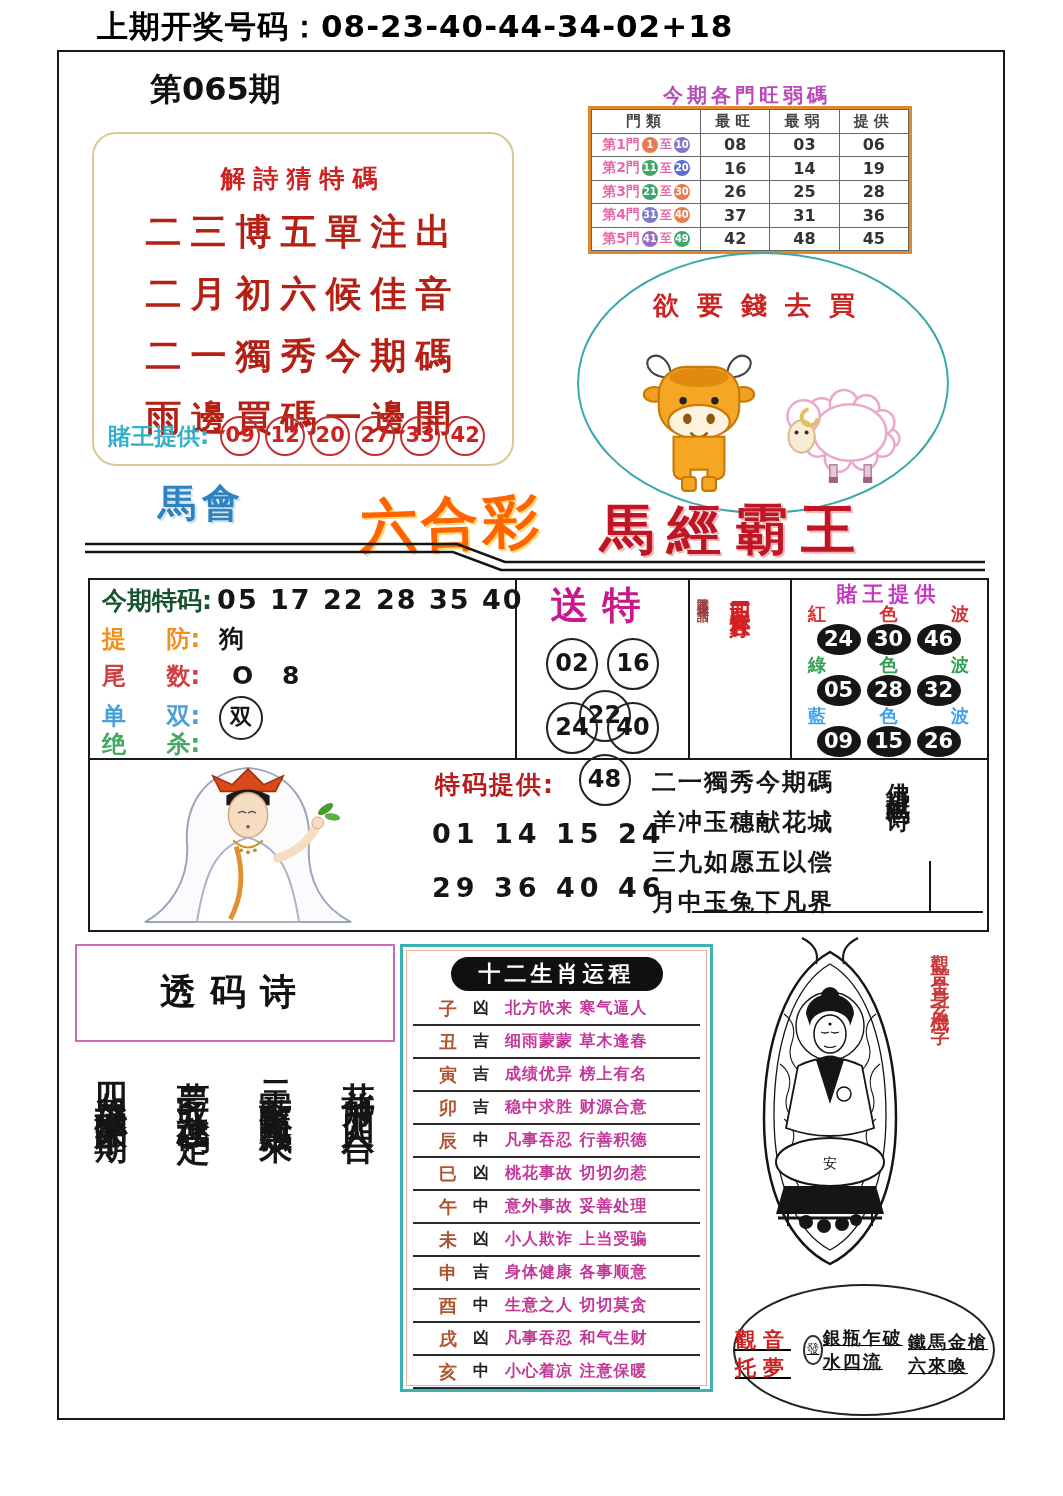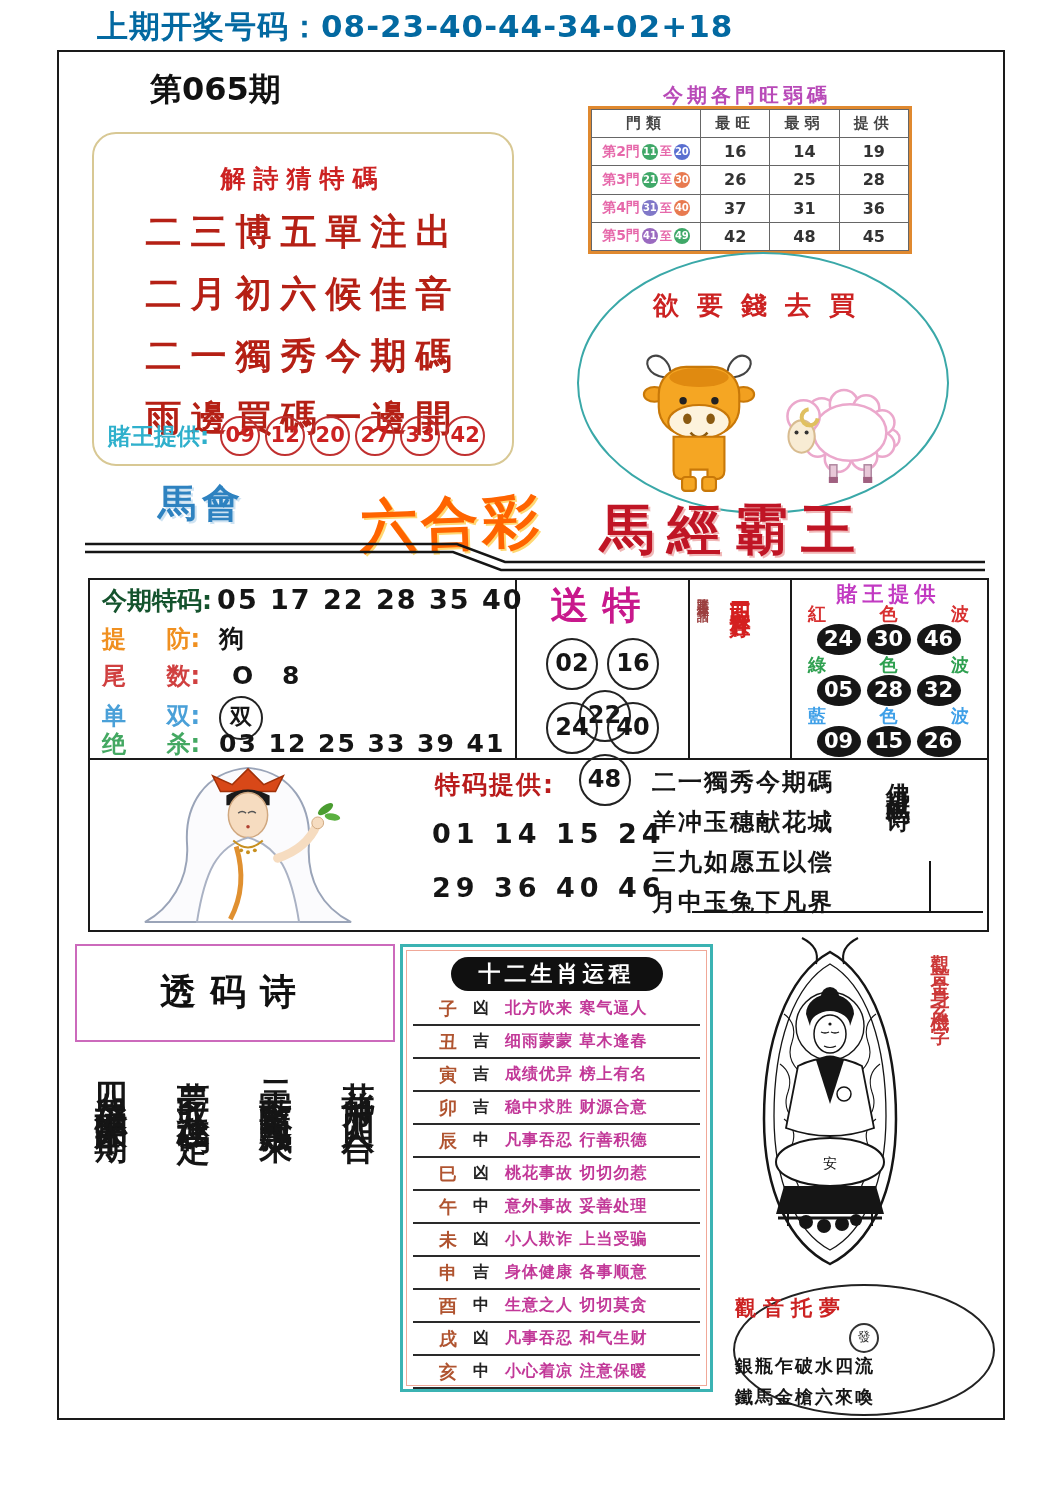--- a/index.html
+++ b/index.html
@@ -1,20 +1,20 @@
 <!DOCTYPE html>
 <html><head>
 <meta charset="utf-8">
 <style>
   html,body{margin:0;padding:0;background:#fff;}
   body{width:1063px;height:1496px;position:relative;font-family:"DejaVu Sans","Liberation Sans",sans-serif;}
   .abs{position:absolute;}
   .serif{font-family:"DejaVu Serif","Liberation Serif",serif;}
   
-  .top-header{left:97px;top:6px;font-size:31px;font-weight:bold;color:#0369a1;letter-spacing:1px;}
+  .top-header{left:97px;top:6px;font-size:31px;font-weight:bold;color:#000000;letter-spacing:1px;}
   .main-frame{left:57px;top:50px;width:944px;height:1366px;border:2px solid #1a1a1a;}
   .issue{left:150px;top:68px;font-size:32px;font-weight:bold;color:#111;}
   
   .poem-box{left:92px;top:132px;width:418px;height:330px;border:2px solid #d8c894;border-radius:24px;}
   .poem-title{top:28px;left:0;width:100%;text-align:center;font-size:25px;font-weight:bold;color:#cc2222;letter-spacing:8px;}
   .poem-lines{top:66px;left:0;width:100%;text-align:center;}
   .poem-line{height:62px;line-height:62px;font-size:36px;font-weight:bold;color:#b52015;letter-spacing:9px;font-family:"DejaVu Serif","Liberation Serif",serif;}
   .poem-provider{left:14px;bottom:8px;width:396px;display:flex;align-items:center;}
   .poem-provider .plabel{font-size:23px;font-weight:bold;color:#2fb0cc;margin-right:6px;}
   .rc{display:inline-block;width:36px;height:36px;border:2px solid #c03030;border-radius:50%;color:#c22;font-size:21px;font-weight:bold;text-align:center;line-height:34px;margin-left:5px;}
@@ -65,21 +65,21 @@
   
   .zo-box{left:400px;top:944px;width:313px;height:448px;border:3px solid #3bb3b3;box-sizing:border-box;}
   .zo-inner{position:absolute;left:3px;top:3px;right:3px;bottom:3px;border:1px solid #f0a898;padding:2px 6px;}
   .zo-pill{width:212px;height:34px;background:#101010;border-radius:17px;margin:4px auto 2px;color:#fff;font-size:22px;font-weight:bold;letter-spacing:4px;text-align:center;line-height:34px;}
   .zo-row{height:31px;display:flex;align-items:center;border-bottom:2px solid #2a2a2a;}
   .zo-branch{margin-left:26px;font-size:18px;font-weight:bold;color:#b05430;font-family:"DejaVu Serif","Liberation Serif",serif;}
   .zo-luck{margin-left:16px;font-size:16px;font-weight:bold;color:#222;}
   .zo-text{margin-left:16px;font-size:16px;font-weight:bold;color:#c23898;letter-spacing:1px;}
   
   .gy-vert{left:928px;top:938px;height:250px;writing-mode:vertical-rl;font-size:19px;font-weight:bold;color:#cc3838;letter-spacing:12px;font-family:"DejaVu Serif","Liberation Serif",serif;}
-  .oval{left:733px;top:1284px;width:258px;height:128px;border:2px solid #222;border-radius:50%;display:flex;flex-direction:column;align-items:flex-start;background:#fff;}
+  .oval{left:733px;top:1284px;width:258px;height:128px;border:2px solid #222;border-radius:50%;display:flex;flex-direction:row;align-items:center;background:#fff;text-decoration:underline;}
   .oval-title{margin-top:8px;font-size:21px;font-weight:bold;color:#cc2222;letter-spacing:7px;}
   .seal{width:26px;height:26px;border:2px solid #333;border-radius:50%;font-size:13px;color:#333;text-align:center;line-height:24px;margin:1px auto;}
   .oval-line{font-size:18px;font-weight:bold;color:#151515;letter-spacing:2px;font-family:"DejaVu Serif","Liberation Serif",serif;}
 </style>
 </head>
 <body>
 
 <div class="abs top-header"><span>上期开奖号码：</span><span>08-23-40-44-34-02+18</span></div>
 
 <div class="abs main-frame"></div>
@@ -107,20 +107,33 @@
 
 <div class="abs st-title">今期各門旺弱碼</div>
 <div class="abs st-box">
   <table>
     <tbody>
         <tr>
       <th style="width:108px">門類</th>
       <th>最旺</th>
       <th>最弱</th>
       <th>提供</th>
+    </tr>
+    <tr>
+      <td>
+            <span class="gate-cell">
+              <span class="gate-name">第1門</span>
+              <span class="mini" style="background-color: rgb(232, 122, 80);">1</span>
+              <span class="zhi">至</span>
+              <span class="mini" style="background-color: rgb(128, 120, 200);">10</span>
+            </span>
+          </td>
+      <td>08</td>
+      <td>03</td>
+      <td>06</td>
     </tr>
     <tr>
       <td>
             <span class="gate-cell">
               <span class="gate-name">第2門</span>
               <span class="mini" style="background-color: rgb(63, 168, 104);">11</span>
               <span class="zhi">至</span>
               <span class="mini" style="background-color: rgb(90, 111, 208);">20</span>
             </span>
           </td>
@@ -252,21 +265,20 @@
         <span>单</span>
         <span>双:</span>
       </span>
     <span class="circ-char" style="margin-left:14px">双</span>
   </div>
   <div class="abs" style="left:12px;top:148px">
     <span class="lblpair" style="color:#44a862">
         <span>绝</span>
         <span>杀:</span>
       </span>
-    <span class="mrow-val" style="margin-left:14px">03 12 25 33 39 41</span>
   </div>
 
   <div class="abs" style="left:427px;top:0;width:171px;height:178px">
     <div class="abs songte-title serif">送特</div>
     <div class="abs" style="left:0;top:58px;width:171px;text-align:center">
       <span class="scirc">02</span>
       <span class="scirc" style="margin-left:4px">16</span>
       <span class="scirc" style="margin-left:4px">22</span>
     </div>
     <div class="abs" style="left:0;top:122px;width:171px;text-align:center">

